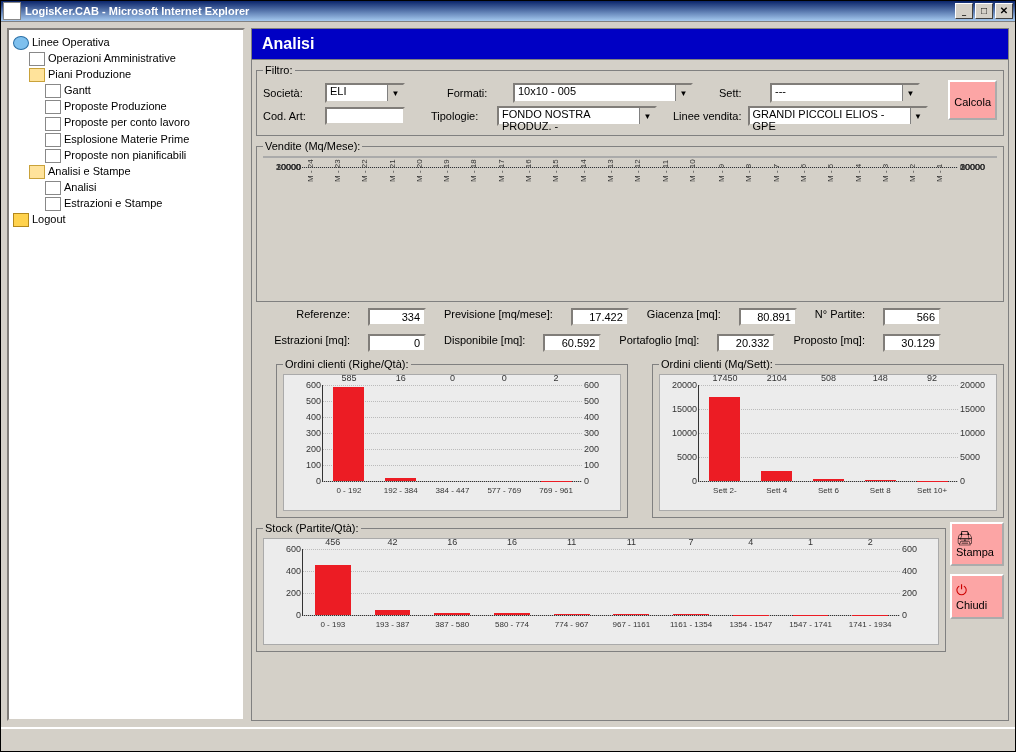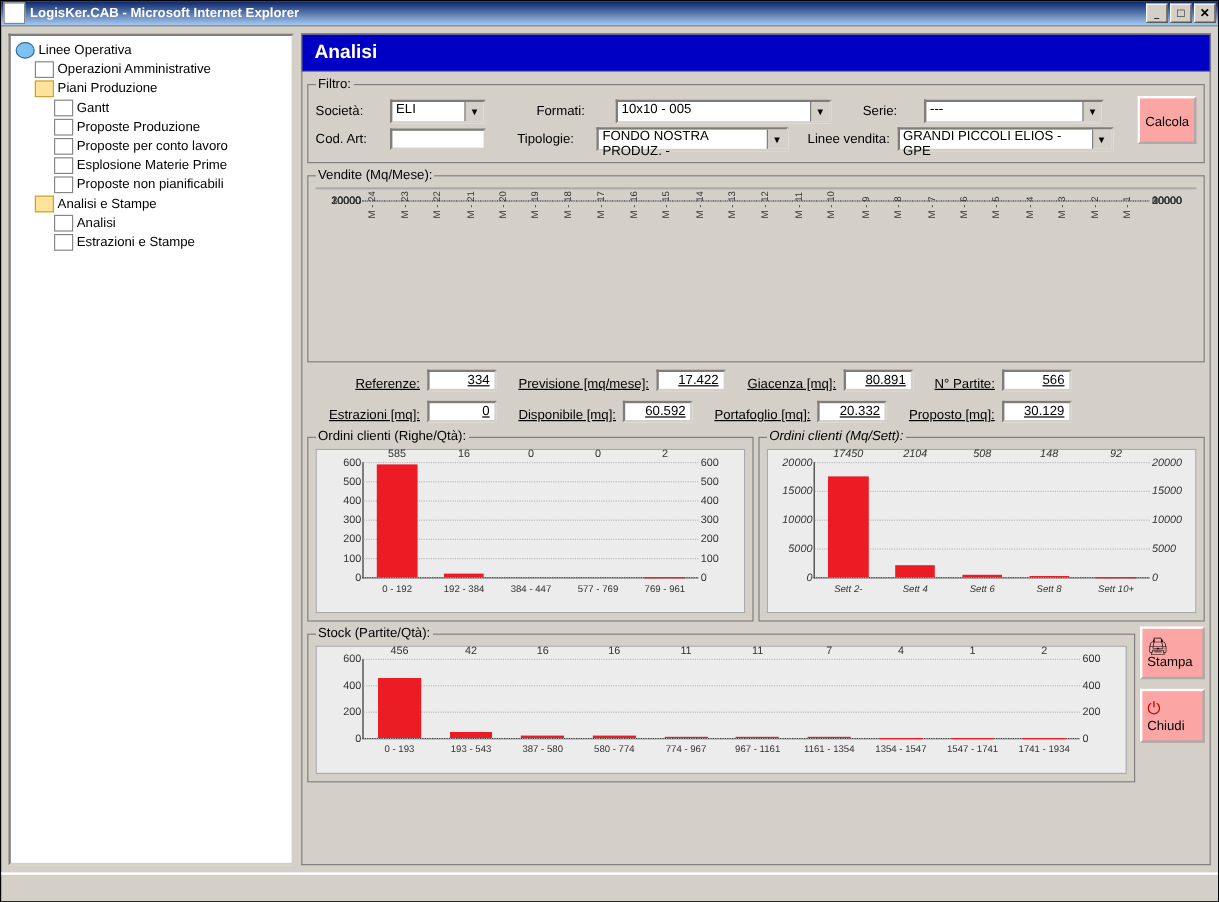--- a/index.html
+++ b/index.html
@@ -27,36 +27,36 @@
   fieldset{border:1px solid #808080;padding:4px 6px 6px 6px;margin:0;}
   legend{font-size:11px;padding:0 2px;}
   .row{display:flex;align-items:center;gap:6px;margin:3px 0;}
   .row label{white-space:nowrap;}
   .txt{background:#fff;border:2px inset #d4d0c8;height:18px;box-sizing:border-box;padding:1px 3px;color:#000;}
   .sel{background:#fff;border:2px inset #d4d0c8;height:20px;box-sizing:border-box;padding:0 16px 0 3px;position:relative;min-width:60px;}
   .selbtn{position:absolute;right:0;top:0;bottom:0;width:15px;background:#d4d0c8;border-left:1px solid #808080;display:flex;align-items:center;justify-content:center;font-size:8px;}
   .btn{background:#fca5a5;border:2px outset #fff;padding:6px 4px;text-align:left;cursor:pointer;font-size:11px;min-width:46px;box-sizing:border-box;}
   .readout{background:#fff;border:2px inset #d4d0c8;width:58px;text-align:right;padding:1px 4px;height:18px;box-sizing:border-box;}
   .metrics{display:flex;gap:18px;flex-wrap:wrap;padding:2px 4px;}
-  .metric{display:flex;align-items:flex-end;gap:6px;text-decoration:underline;}
+  .metric{display:flex;align-items:flex-start;gap:18px;}
   
   .chart{background:#ececec;border:1px solid #aaa;position:relative;flex:1;}
   .chart-inner{position:absolute;left:38px;right:38px;top:10px;bottom:28px;border-left:1px solid #333;border-bottom:1px solid #333;}
   .ygrid{position:absolute;left:0;right:0;border-top:1px dotted #bbb;}
   .ylab{position:absolute;font-size:9px;color:#333;width:34px;text-align:right;}
   .ylab.left{left:-36px;transform:translateY(-50%);}
   .ylab.right{right:-36px;transform:translateY(-50%);text-align:left;}
   .bars{position:absolute;left:0;right:0;bottom:0;top:0;display:flex;align-items:flex-end;}
   .barwrap{flex:1;display:flex;flex-direction:column;align-items:center;justify-content:flex-end;height:100%;position:relative;}
   .bar{width:60%;background:#ec1c24;}
   .bval{position:absolute;font-size:9px;color:#333;top:-12px;white-space:nowrap;}
   .xlab{position:absolute;font-size:8px;color:#333;bottom:-24px;transform:translateX(-50%) rotate(-90deg);transform-origin:top left;left:50%;white-space:nowrap;}
   .xlab.flat{transform:none;left:0;right:0;text-align:center;bottom:-14px;}
   .twocol{display:flex;gap:4px;}
-  .twocol>fieldset{flex:1;}
+  .twocol>fieldset{flex:1;margin-left:20px;}
   .rightbtns{display:flex;flex-direction:column;gap:8px;width:54px;}
   .sbrow{display:flex;gap:4px;align-items:stretch;}
   .footer{height:22px;border-top:2px solid #fff;display:flex;align-items:center;}
 </style>
 </head>
 <body>
 
 <div class="window">
   <div class="titlebar">
     <span class="icon"></span>
@@ -84,37 +84,38 @@
               </ul>
             </li>
             <li><span class="ticon folder"></span><span>Analisi e Stampe</span>
               <ul>
                 <li><span class="ticon doc"></span><span>Analisi</span></li>
                 <li><span class="ticon doc"></span><span>Estrazioni e Stampe</span></li>
               </ul>
             </li>
           </ul>
         </li>
+        <li><span class="ticon key"></span><span>Logout</span></li>
       </ul>
     </div>
 
     <div class="main">
       <div class="panehead">Analisi</div>
       <div class="panebody">
 
         <fieldset>
           <legend>Filtro:</legend>
           <div style="display:flex;gap:8px;align-items:flex-start;">
             <div style="flex:1;">
               <div class="row">
                 <label style="width:56px">Società:</label>
                 <div class="sel" style="width:80px"><span>ELI</span><span class="selbtn">▼</span></div>
                 <label style="width:60px;margin-left:36px">Formati:</label>
                 <div class="sel" style="width:180px"><span>10x10 - 005</span><span class="selbtn">▼</span></div>
-                <label style="width:45px;margin-left:20px">Serie:</label>
+                <label style="width:45px;margin-left:20px">Sett:</label>
                 <div class="sel" style="width:150px"><span>---</span><span class="selbtn">▼</span></div>
               </div>
               <div class="row">
                 <label style="width:56px">Cod. Art:</label>
                 <input class="txt" style="width: 80px;" value="">
                 <label style="width:60px;margin-left:20px">Tipologie:</label>
                 <div class="sel" style="width:160px"><span>FONDO NOSTRA PRODUZ. -</span><span class="selbtn">▼</span></div>
                 <label style="margin-left:10px">Linee vendita:</label>
                 <div class="sel" style="width:180px"><span>GRANDI PICCOLI ELIOS - GPE</span><span class="selbtn">▼</span></div>
               </div>
@@ -327,21 +328,21 @@
                     </div>
                     <div class="barwrap">
                       <div class="bar" style="height: 0.333333%;"></div>
                       <div class="bval" style="bottom: calc(0.333333% + 2px);">2</div>
                       <div class="xlab flat">769 - 961</div>
                     </div>
                   </div>
                 </div>
               </div>
           </fieldset>
-          <fieldset style="display:flex;flex-direction:column;font-style:italic;">
+          <fieldset style="display:flex;flex-direction:column;">
             <legend>Ordini clienti (Mq/Sett):</legend>
             <div class="chart" id="chart-ordmq">
                 <div class="chart-inner">
                   <div class="ygrid" style="top: 100%;"></div>
                   <div class="ylab left" style="top: 100%;">0</div>
                   <div class="ylab right" style="top: 100%;">0</div>
                   <div class="ygrid" style="top: 75%;"></div>
                   <div class="ylab left" style="top: 75%;">5000</div>
                   <div class="ylab right" style="top: 75%;">5000</div>
                   <div class="ygrid" style="top: 50%;"></div>
@@ -404,21 +405,21 @@
                   <div class="ylab right" style="top: 0%;">600</div>
                   <div class="bars">
                     <div class="barwrap">
                       <div class="bar" style="height: 76%;"></div>
                       <div class="bval" style="bottom: calc(76% + 2px);">456</div>
                       <div class="xlab flat">0 - 193</div>
                     </div>
                     <div class="barwrap">
                       <div class="bar" style="height: 7%;"></div>
                       <div class="bval" style="bottom: calc(7% + 2px);">42</div>
-                      <div class="xlab flat">193 - 543</div>
+                      <div class="xlab flat">193 - 387</div>
                     </div>
                     <div class="barwrap">
                       <div class="bar" style="height: 2.66667%;"></div>
                       <div class="bval" style="bottom: calc(2.66667% + 2px);">16</div>
                       <div class="xlab flat">387 - 580</div>
                     </div>
                     <div class="barwrap">
                       <div class="bar" style="height: 2.66667%;"></div>
                       <div class="bval" style="bottom: calc(2.66667% + 2px);">16</div>
                       <div class="xlab flat">580 - 774</div>

